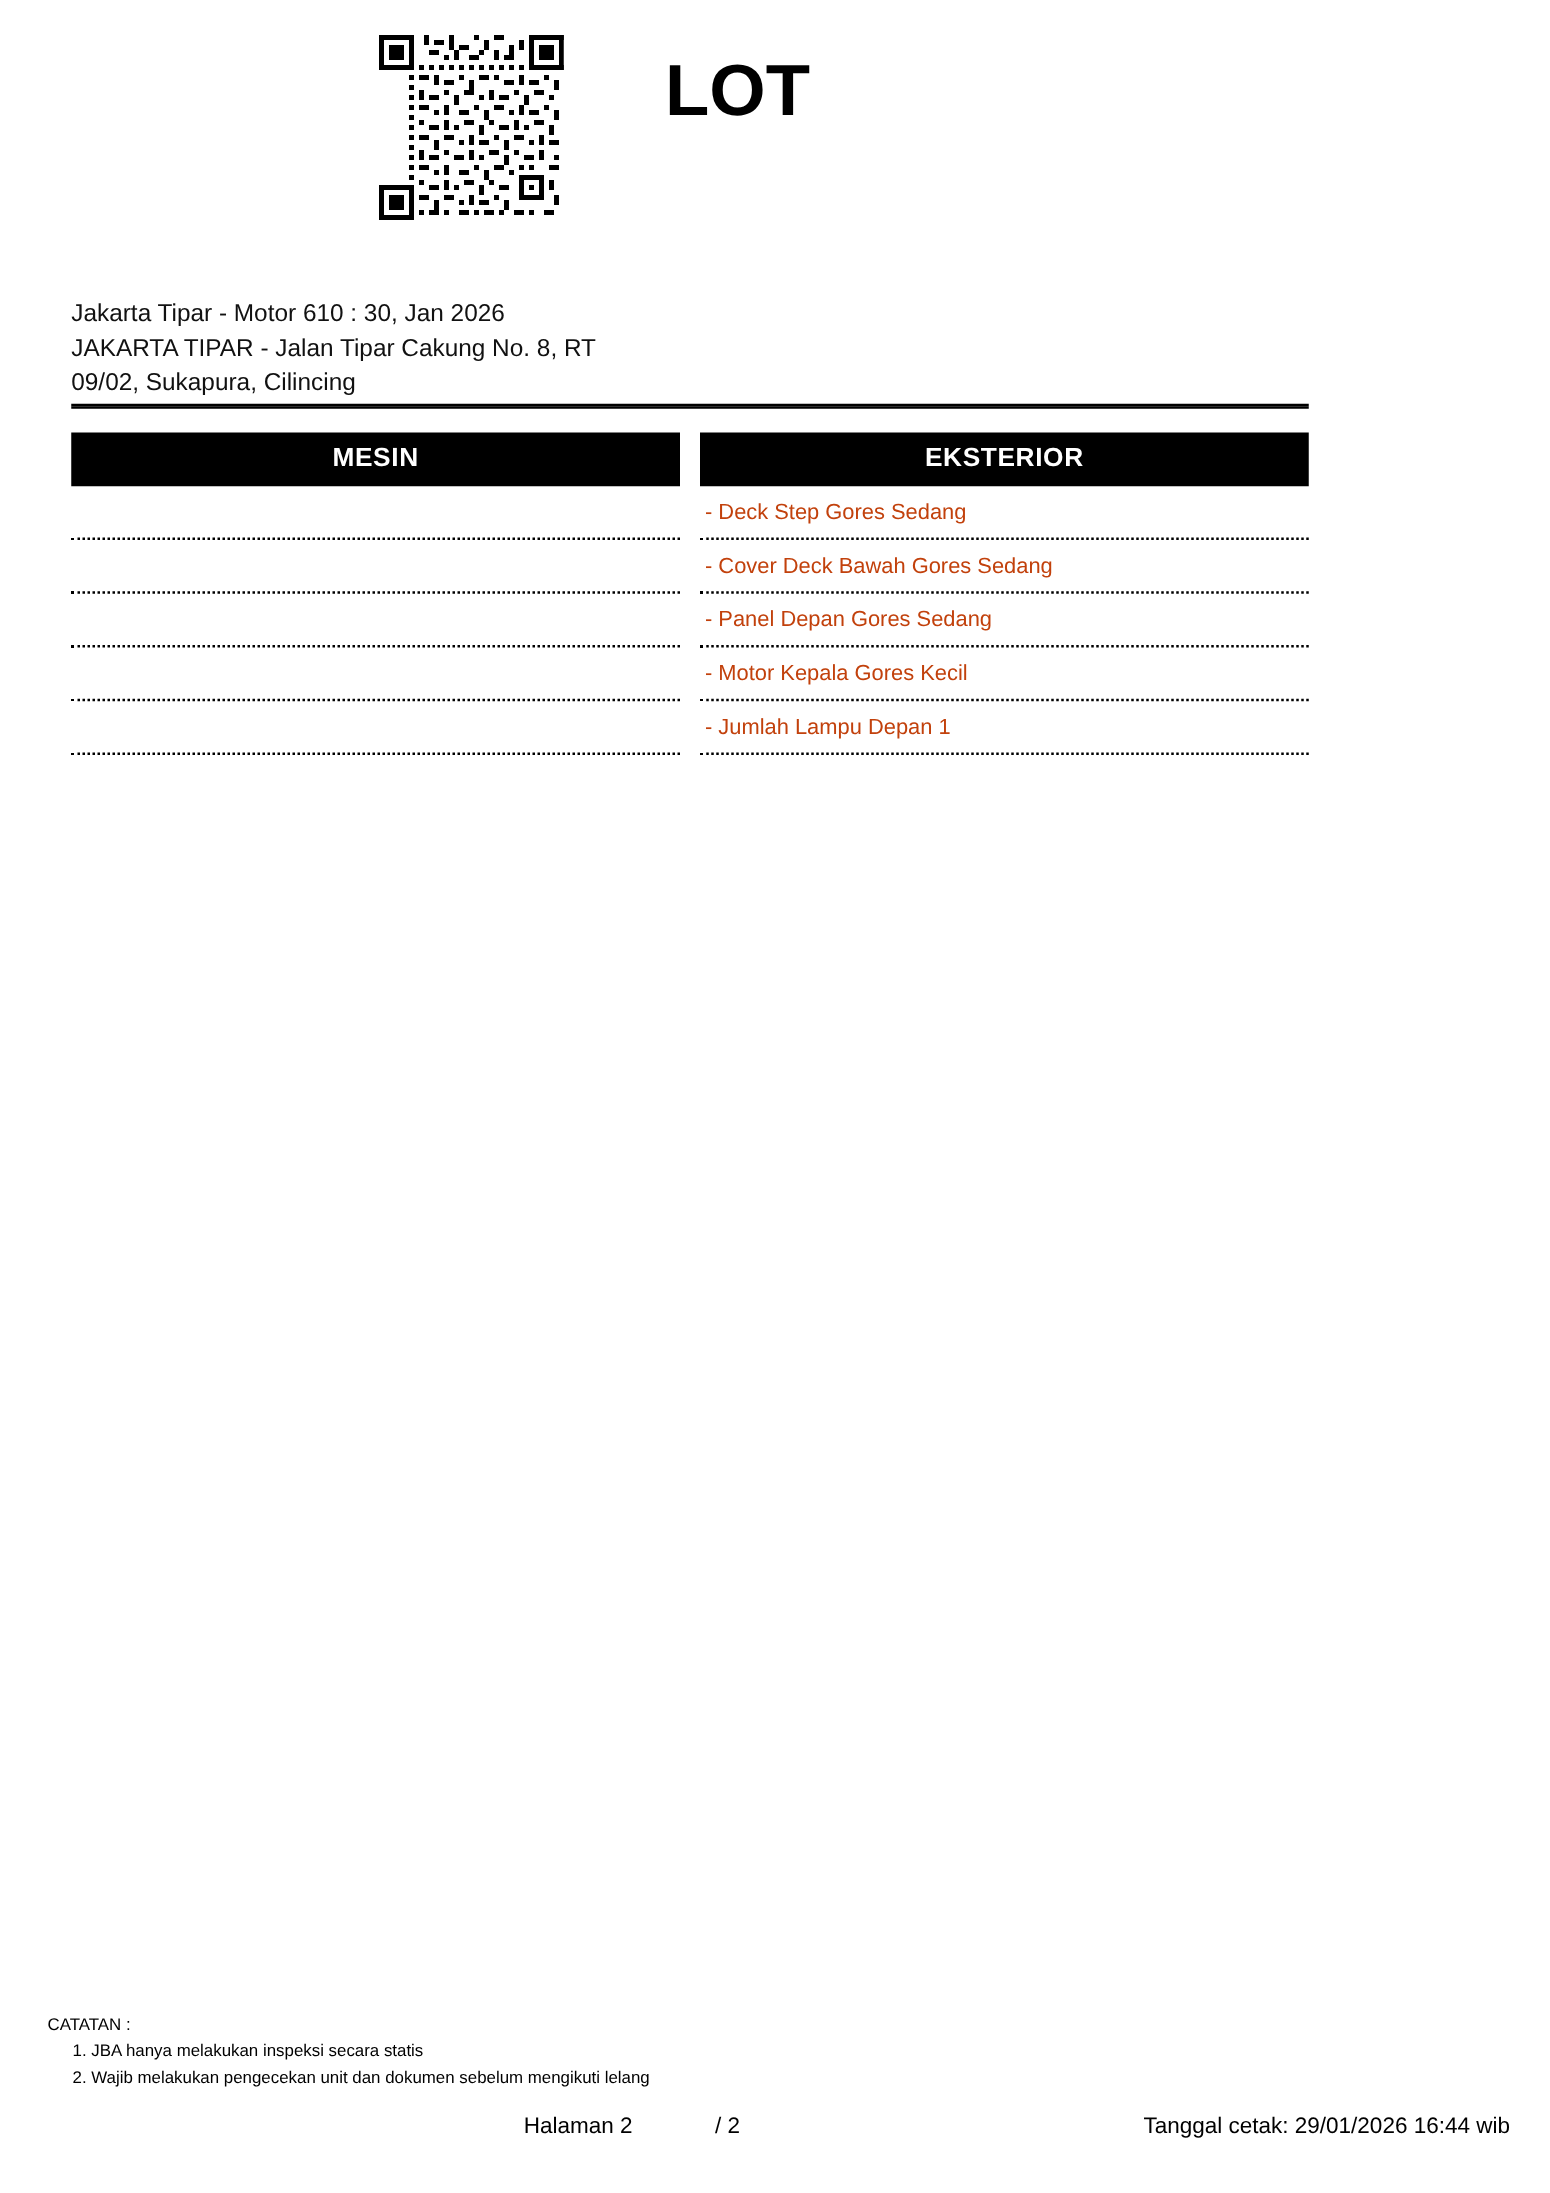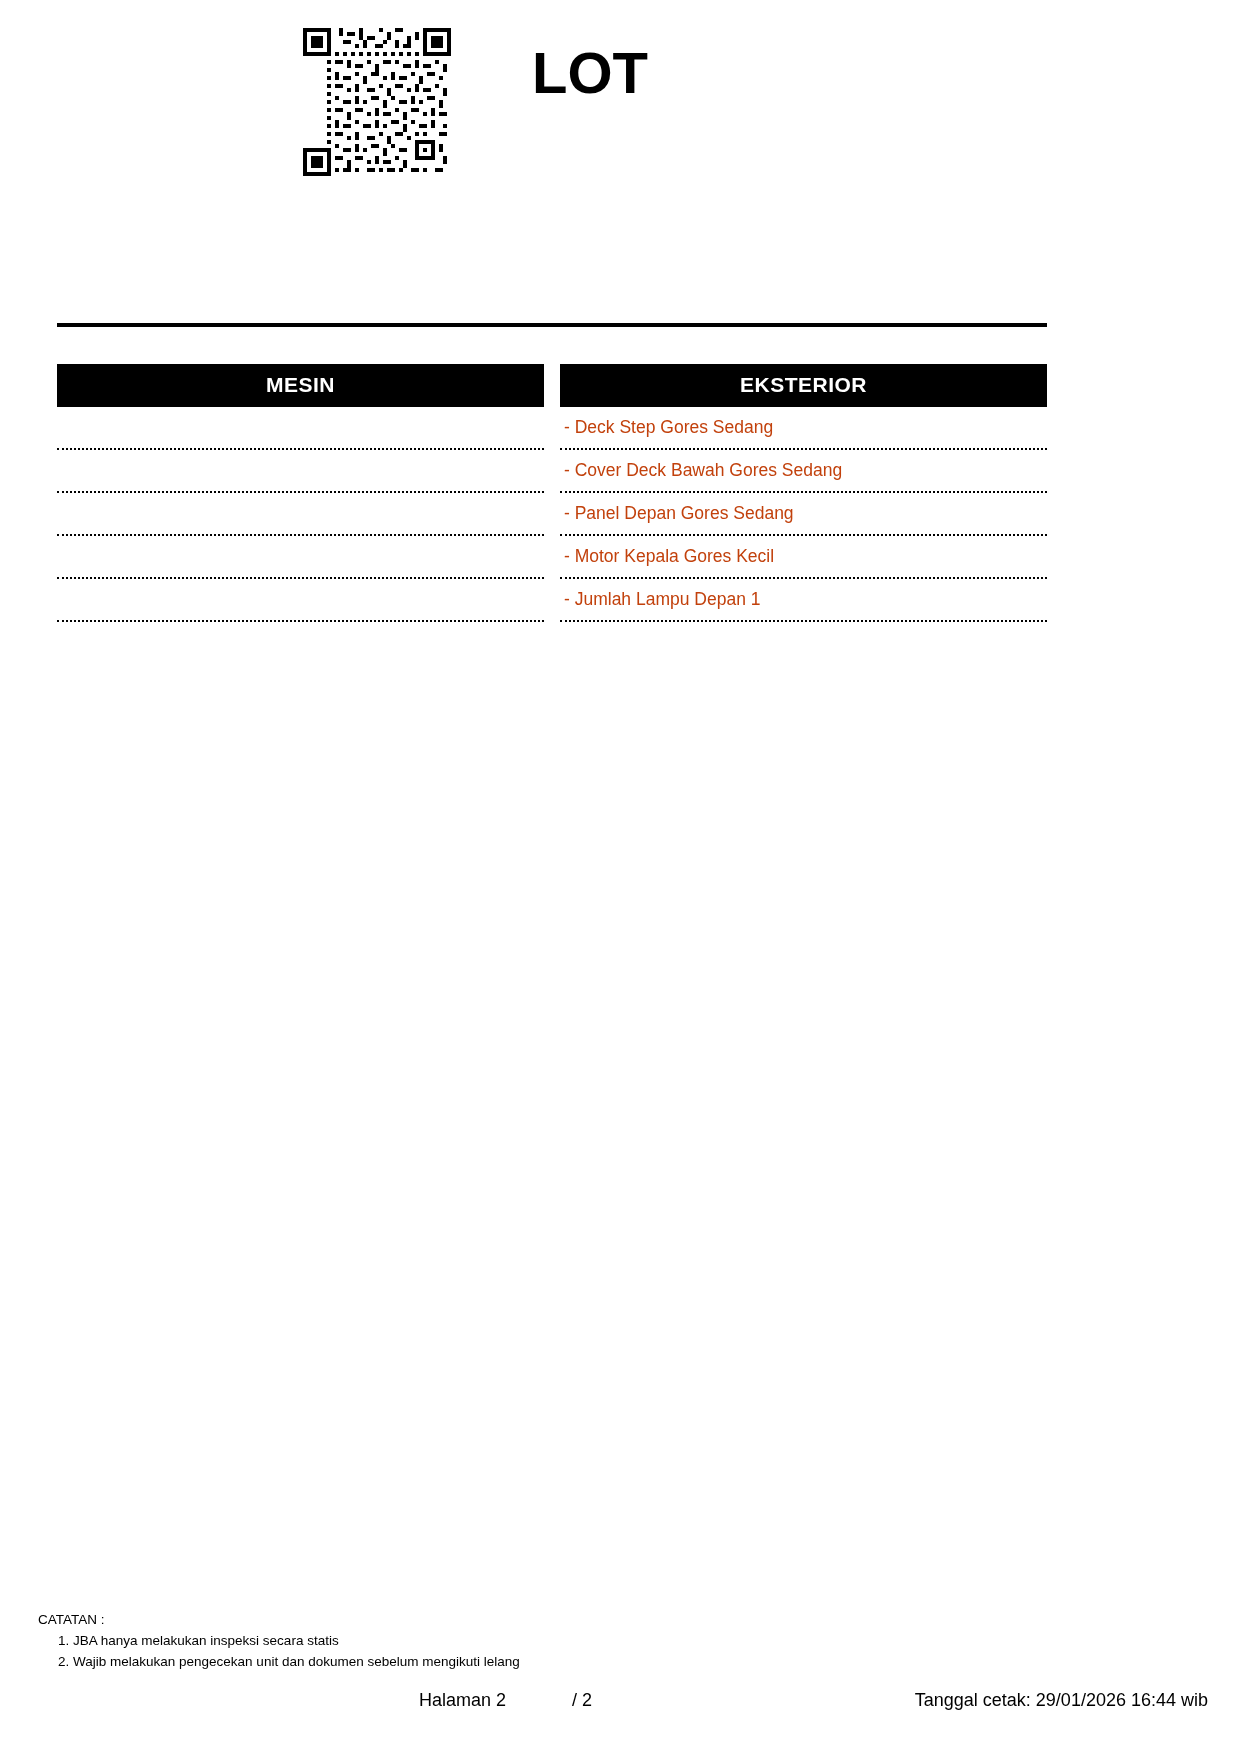--- a/index.html
+++ b/index.html
@@ -82,21 +82,21 @@
     border-top: 2px solid #000;
     border-bottom: 2px solid #000;
     height: 3px;
     box-sizing: border-box;
   }
 
   
   .tables {
     position: absolute;
     left: 57px;
-    top: 364px;
+    top: 346px;
     width: 990px;
     display: flex;
     gap: 16px;
   }
   .col {
     width: 487px;
   }
   .col-head {
     background: #000;
     color: #fff;
@@ -356,20 +356,25 @@
           <rect x="30" y="35" width="1" height="1"></rect>
             <rect x="33" y="35" width="2" height="1"></rect>
         </g>
       </svg>
     </div>
 
     <div class="lot-block">
       <div class="lot-word">LOT</div>
     </div>
 
+    <div class="auction-info">
+      <div>Jakarta Tipar - Motor 610 : 30, Jan 2026</div>
+      <div>JAKARTA TIPAR - Jalan Tipar Cakung No. 8, RT</div>
+      <div>09/02, Sukapura, Cilincing</div>
+    </div>
 
     <div class="hr-double"></div>
   </div>
 
   <div class="tables">
 
     <div class="col">
       <div class="col-head">MESIN</div>
       <div class="rows">
         <div class="row empty">&nbsp;</div>

